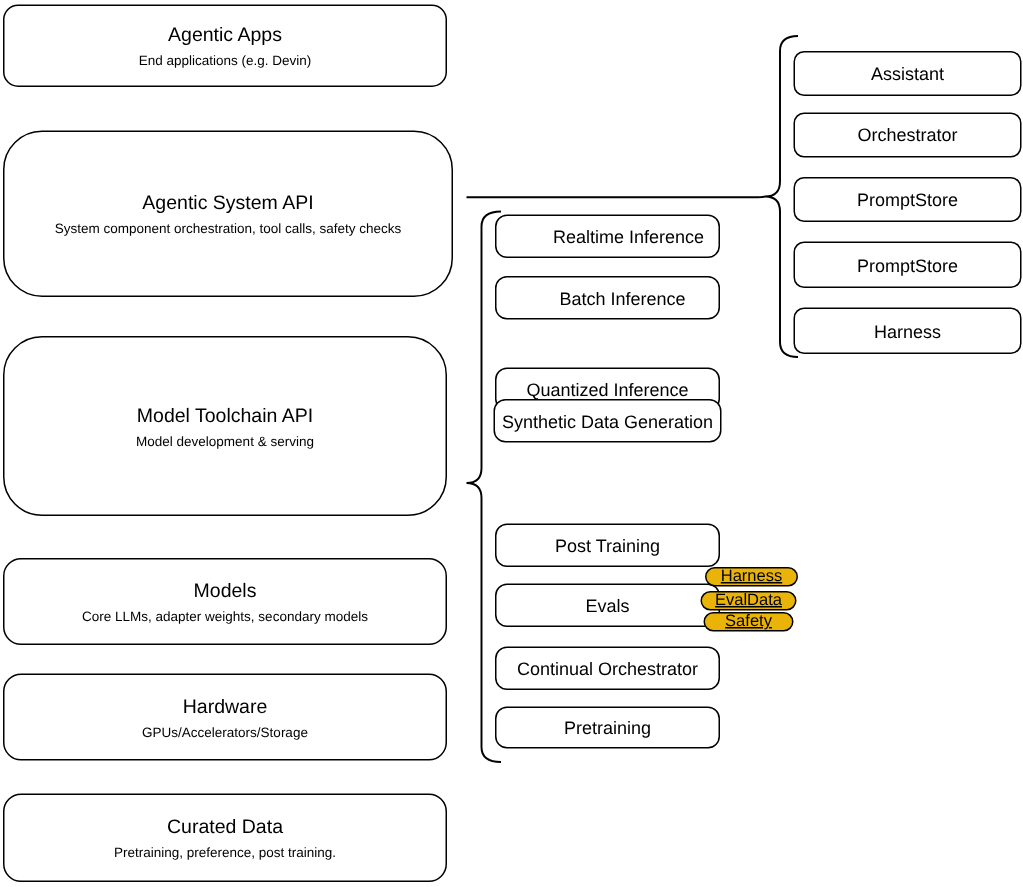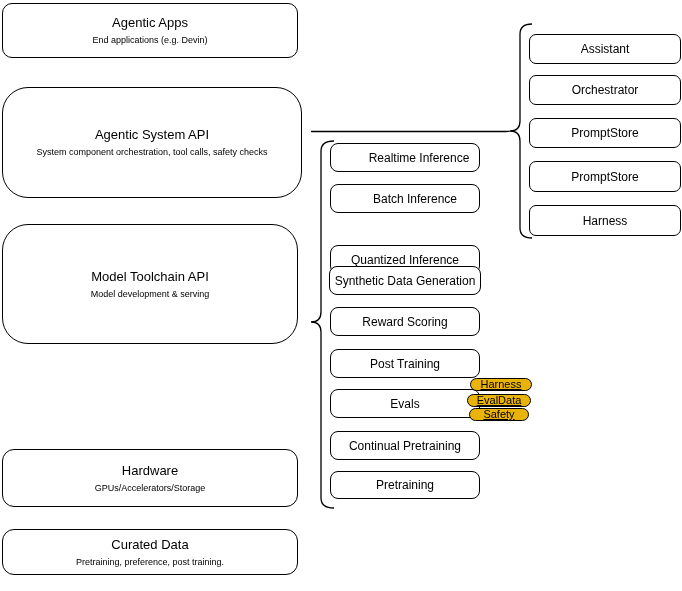--- a/index.html
+++ b/index.html
@@ -46,39 +46,42 @@
   <div class="node lnode" style="left:2px;top:87px;width:300px;height:111px;border-radius:26px;">
     <div class="title">Agentic System API</div>
     <div class="subtitle">System component orchestration, tool calls, safety checks</div>
   </div>
 
   <div class="node lnode" style="left:2px;top:224px;width:296px;height:120px;border-radius:26px;">
     <div class="title">Model Toolchain API</div>
     <div class="subtitle">Model development &amp; serving</div>
   </div>
 
+  <div class="node lnode" style="left:2px;top:372px;width:296px;height:58px;border-radius:12px;">
+    <div class="title">Models</div>
+    <div class="subtitle">Core LLMs, adapter weights, secondary models</div>
+  </div>
 
   <div class="node lnode" style="left:2px;top:449px;width:296px;height:58px;border-radius:12px;">
     <div class="title">Hardware</div>
     <div class="subtitle">GPUs/Accelerators/Storage</div>
   </div>
 
-  <div class="node lnode" style="left:2px;top:529px;width:296px;height:46px;border-radius:12px;">
+  <div class="node lnode" style="left:2px;top:529px;width:296px;height:59px;border-radius:12px;">
     <div class="title">Curated Data</div>
     <div class="subtitle">Pretraining, preference, post training.</div>
   </div>
 
   <div class="node mnode" style="left:330px;top:143px;width:150px;height:29px;padding-left:28px;">Realtime Inference</div>
   <div class="node mnode" style="left:330px;top:184px;width:150px;height:29px;padding-left:20px;">Batch Inference</div>
   <div class="node mnode" style="left:330px;top:225px;width:150px;height:29px;margin-top:20px;">Quantized Inference</div>
   <div class="node mnode" style="left:329px;top:266px;width:152px;height:29px;">Synthetic Data Generation</div>
-  <div class="node mnode" style="left:330px;top:307px;width:150px;height:29px;">Reward Scoring</div>
   <div class="node mnode" style="left:330px;top:349px;width:150px;height:29px;">Post Training</div>
   <div class="node mnode" style="left:330px;top:389px;width:150px;height:29px;">Evals</div>
-  <div class="node mnode" style="left:330px;top:431px;width:150px;height:29px;">Continual Pretraining</div>
+  <div class="node mnode" style="left:330px;top:431px;width:150px;height:29px;">Continual Orchestrator</div>
   <div class="node mnode" style="left:330px;top:471px;width:150px;height:28px;">Pretraining</div>
 
   <div class="pill" style="left:470px;top:378px;width:62px;height:13px;">Harness</div>
   <div class="pill" style="left:467px;top:394px;width:64px;height:13px;">EvalData</div>
   <div class="pill" style="left:469px;top:408px;width:60px;height:13px;">Safety</div>
 
   <div class="node rnode" style="left:529px;top:75px;width:152px;height:30px;">Orchestrator</div>
   <div class="node rnode" style="left:529px;top:34px;width:152px;height:30px;">Assistant</div>
   <div class="node rnode" style="left:529px;top:118px;width:152px;height:30px;">PromptStore</div>
   <div class="node rnode" style="left:529px;top:161px;width:152px;height:31px;">PromptStore</div>

